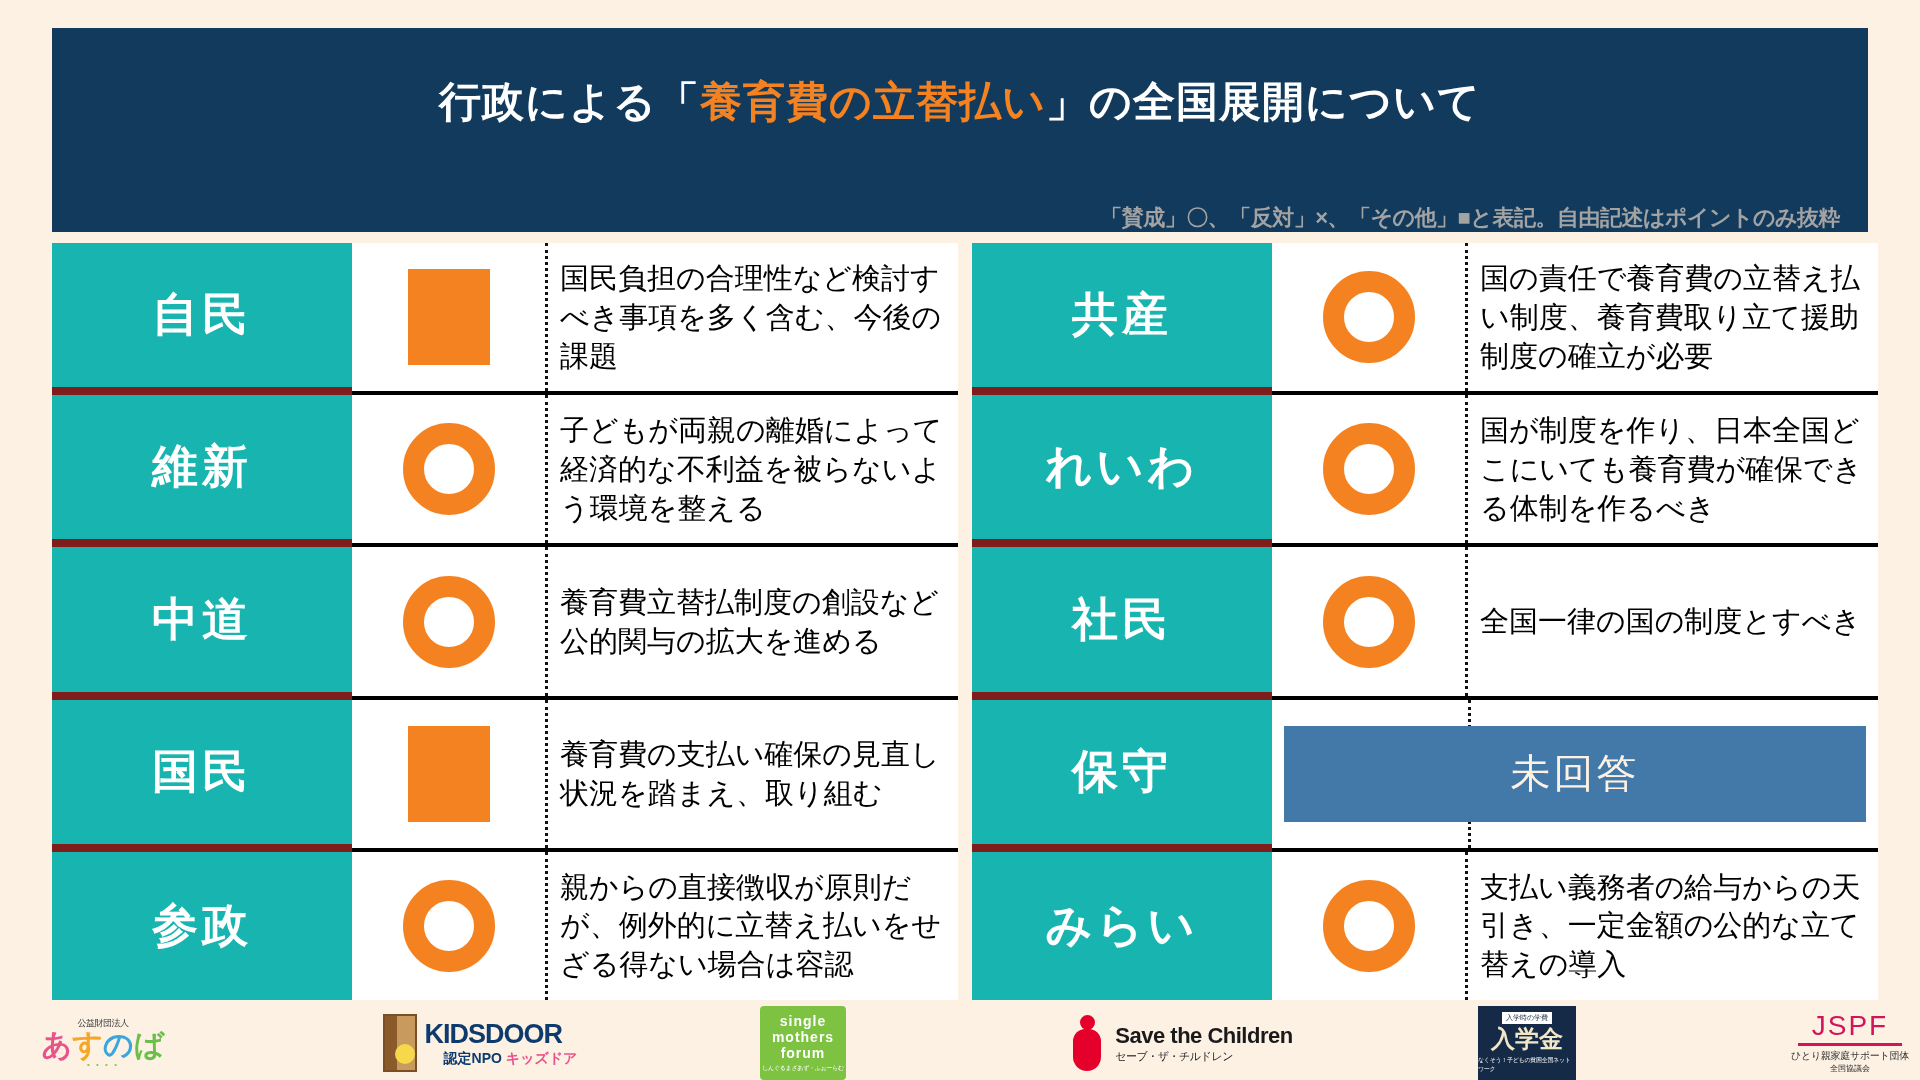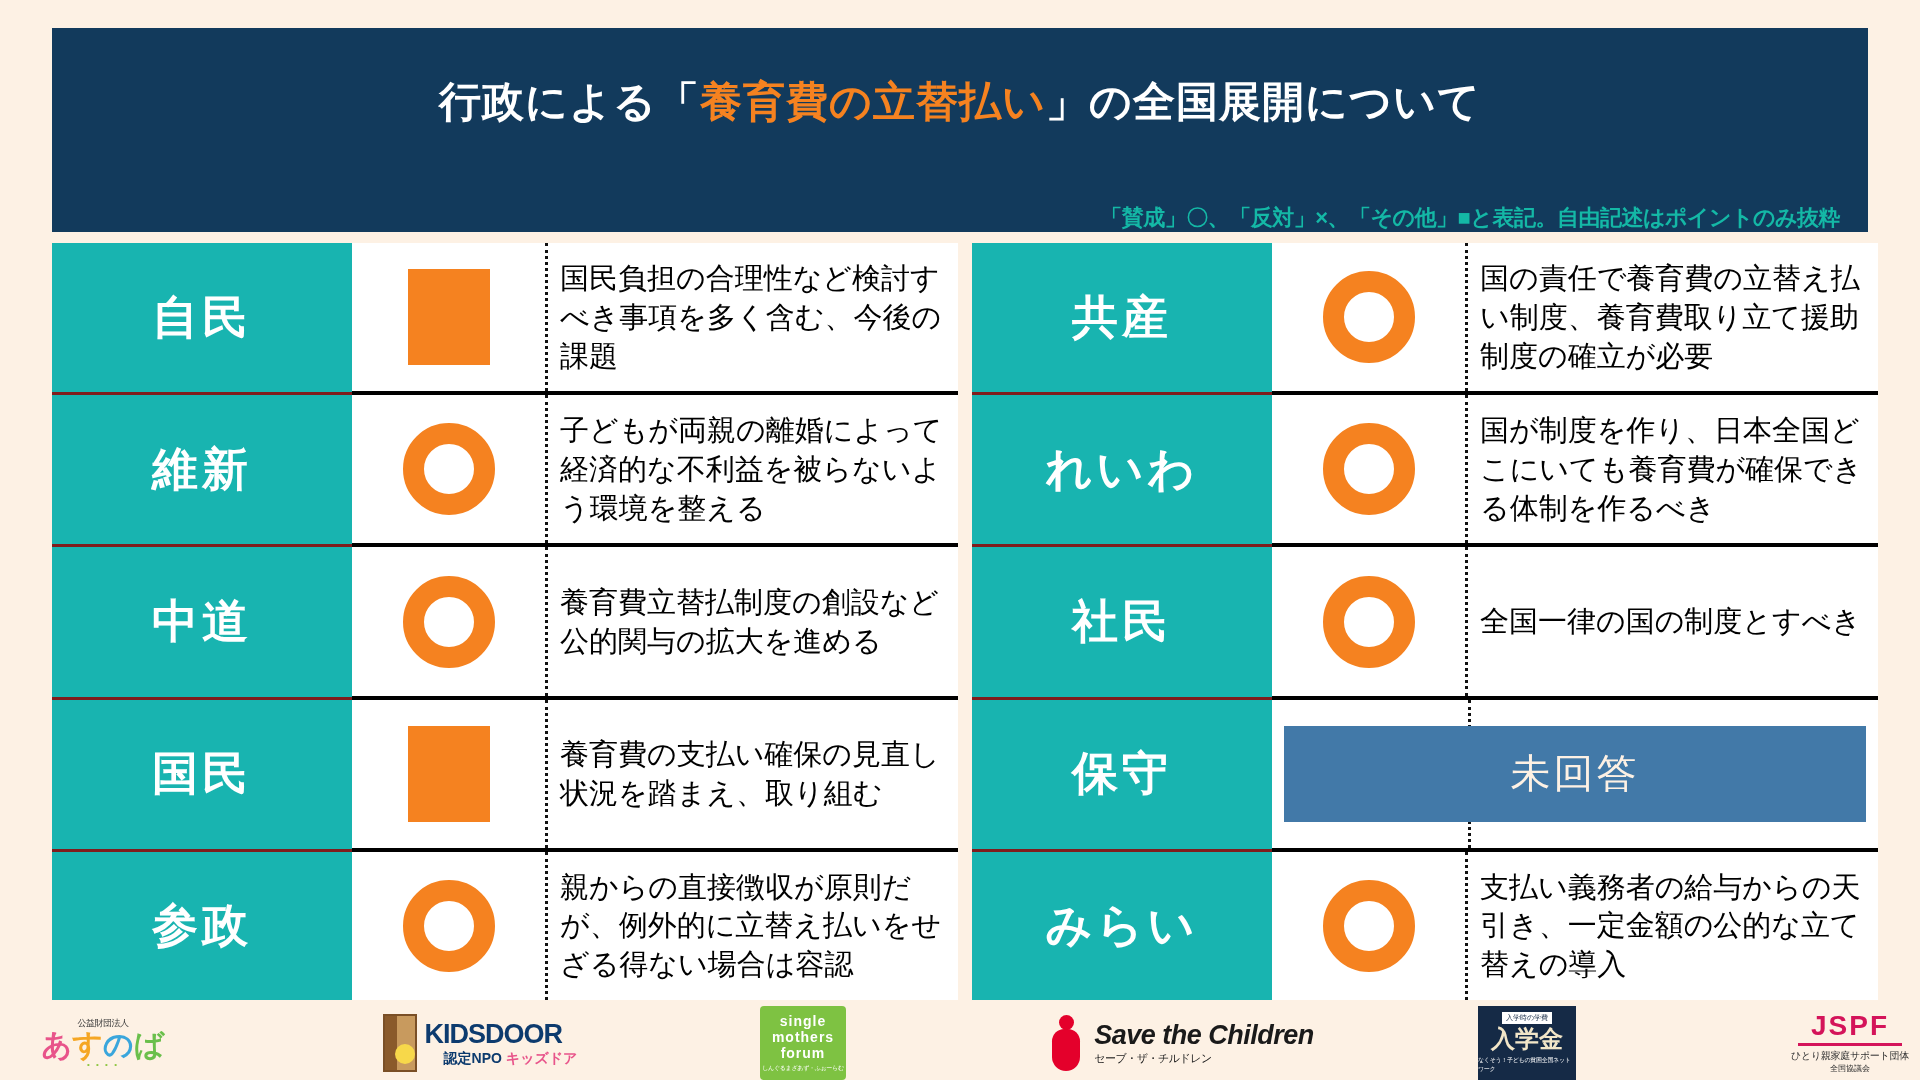--- a/index.html
+++ b/index.html
@@ -46,21 +46,21 @@
   .header-sub {
     position: absolute;
     left: 0;
     top: 175px;
     width: 100%;
     padding-right: 28px;
     box-sizing: border-box;
     text-align: right;
     font-size: 22px;
     font-weight: bold;
-    color: #14b8a6;
+    color: #a3a3a3;
     white-space: nowrap;
     letter-spacing: -0.5px;
   }
 
   
   .tables {
     position: absolute;
     left: 52px;
     top: 243px;
     width: 1826px;
@@ -91,21 +91,21 @@
     flex: 0 0 300px;
     background: #18b4b0;
     color: #ffffff;
     font-size: 46px;
     font-weight: bold;
     display: flex;
     align-items: center;
     justify-content: center;
     letter-spacing: 4px;
     box-sizing: border-box;
-    border-bottom: 3px solid #7f1d1d;
+    border-bottom: 8px solid #7f1d1d;
     margin-bottom: -4px;
   }
   .row:last-child .party { border-bottom: none; margin-bottom: 0; }
 
   .symbol {
     width: 196px;
     flex: 0 0 196px;
     display: flex;
     align-items: center;
     justify-content: center;
@@ -230,33 +230,33 @@
   .stc-mark { width: 40px; height: 56px; position: relative; margin-right: 8px;}
   .stc-mark::before {
     content:""; position:absolute; left: 6px; top: 14px; width: 28px; height: 42px;
     background: #e4002b; border-radius: 14px 14px 16px 16px;
   }
   .stc-mark::after {
     content:""; position:absolute; left: 13px; top: 0px; width: 15px; height: 15px;
     background: #e4002b; border-radius: 50%;
   }
   .stc-text { display:flex; flex-direction: column; }
-  .stc-main { font-size: 27px; font-weight: bold; color:#1a1a1a; letter-spacing:-0.5px;font-style:italic;}
+  .stc-main { font-size: 22px; font-weight: bold; color:#1a1a1a; letter-spacing:-0.5px;}
   .stc-sub { font-size: 11px; color:#1a1a1a; letter-spacing:-0.5px;}
 
   
   .logo-nyu { left: 1478px; top: 0px; width: 98px; height: 74px;
     background: #152a46; color: #ffffff; justify-content:center;}
   .nyu-top { font-size: 7px; background:#ffffff; color:#152a46; padding: 1px 4px; }
   .nyu-main { font-size: 24px; font-weight: bold; color:#f2e6c8; line-height:1.1; margin-top:2px;}
   .nyu-sub { font-size: 6px; margin-top: 3px; letter-spacing:-0.3px;}
 
   
   .logo-jspf { left: 1790px; top: 2px; width: 120px; height: 70px; }
-  .jspf-main { font-size: 28px; font-weight: bold; color: #d4145a; letter-spacing: 2px; line-height:1;}
+  .jspf-main { font-size: 28px; font-weight: normal; color: #d4145a; letter-spacing: 2px; line-height:1;}
   .jspf-rule { width: 104px; height: 3px; background:#d4145a; margin: 3px 0;}
   .jspf-sub { font-size: 10px; color:#333; letter-spacing:-0.3px;}
   .jspf-sub2 { font-size: 8px; color:#333; }
 </style>
 </head>
 <body>
 
 <div class="header">
   <div class="header-title"><span>行政による「</span><span class="hl">養育費の立替払い</span><span>」の全国展開について</span></div>
   <div class="header-sub">「賛成」〇、「反対」×、「その他」■と表記。自由記述はポイントのみ抜粋</div>

